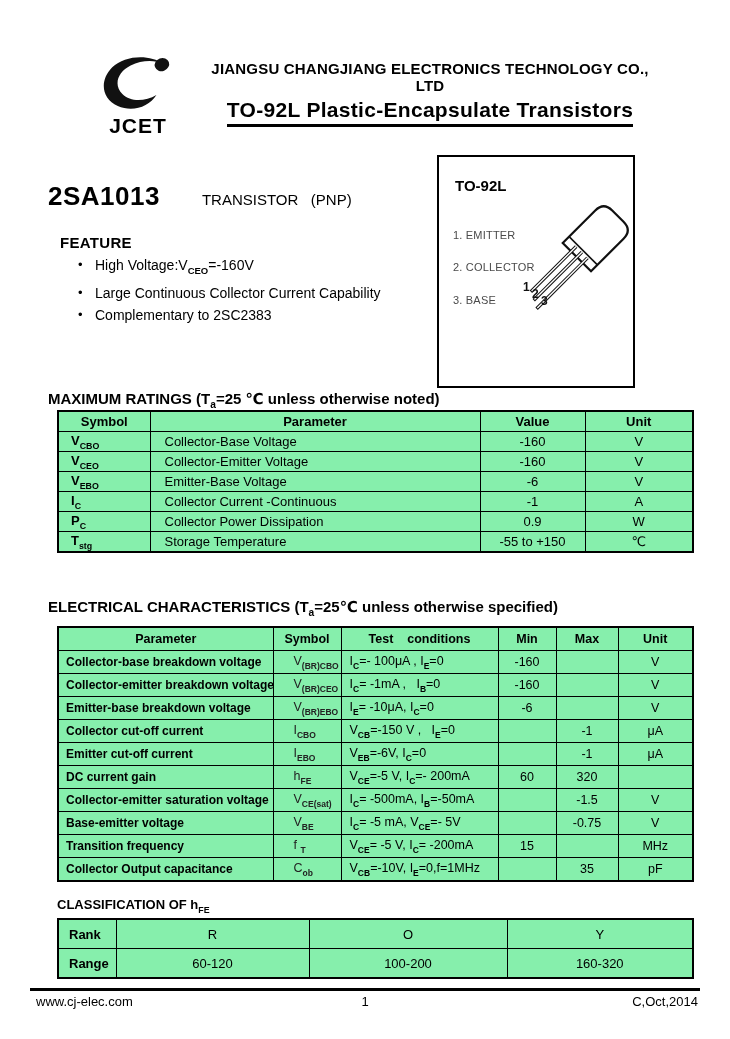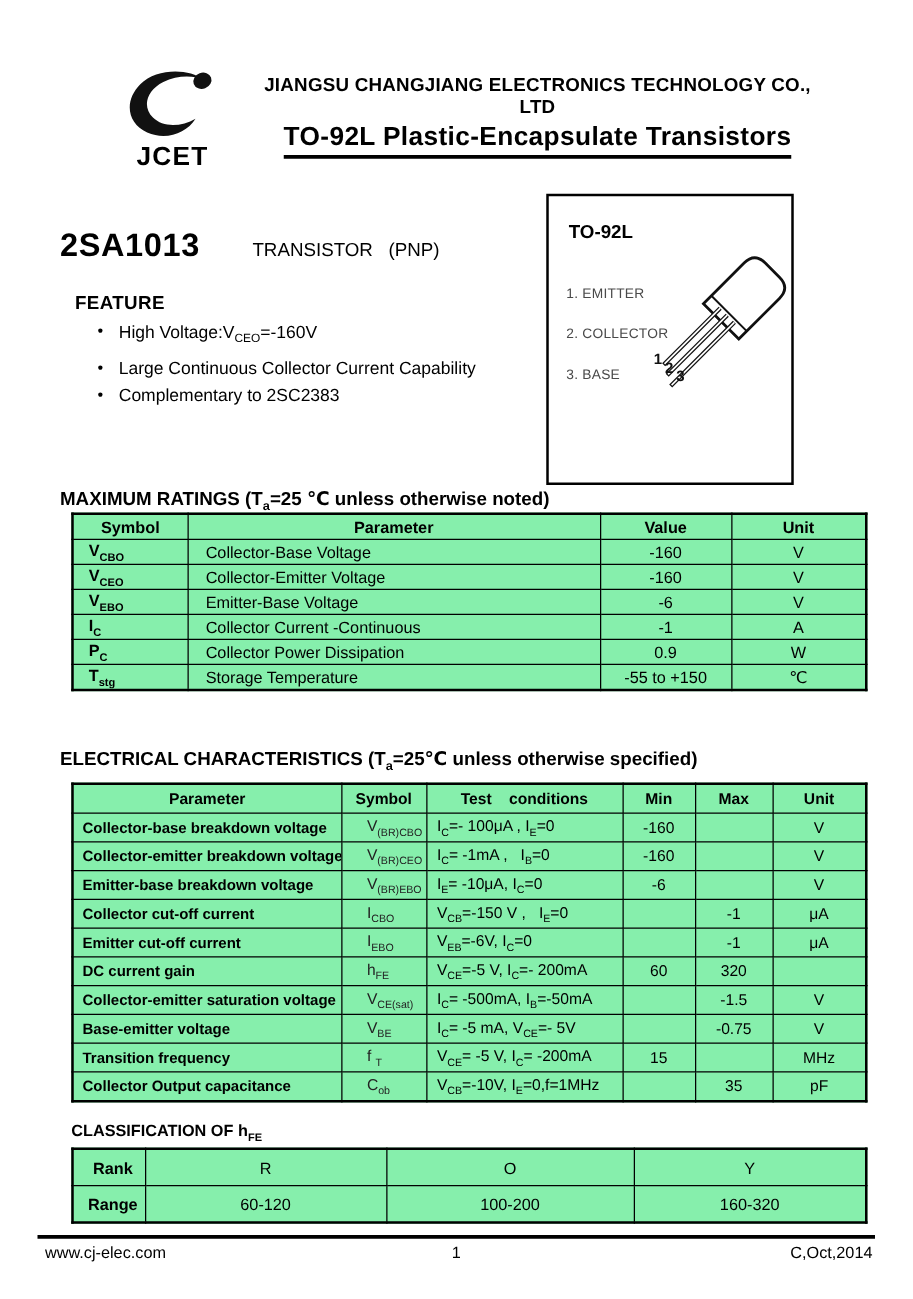--- a/index.html
+++ b/index.html
@@ -1,20 +1,20 @@
 <!DOCTYPE html>
 <html><head>
 <meta charset="utf-8">
 <style>
   html,body{margin:0;padding:0;background:#ffffff;}
   .page{
     position:relative;width:730px;height:1039px;background:#fff;
     font-family:"Liberation Sans","DejaVu Sans",sans-serif;color:#000;overflow:hidden;
   }
-  sub{font-size:.68em;}
+  sub{font-size:.68em;font-weight:bold;}
   
   .logo{position:absolute;left:82px;top:54px;width:112px;text-align:center;}
   .logo svg{display:block;margin:0 auto;}
   .logo-text{font-weight:bold;font-size:21px;letter-spacing:1px;margin-top:2px;}
   .company{position:absolute;left:195px;top:60px;width:470px;text-align:center;
     font-weight:bold;font-size:15px;letter-spacing:.2px;}
   .title-wrap{position:absolute;left:195px;top:98px;width:470px;text-align:center;}
   .title-inner{display:inline-block;font-weight:bold;font-size:21px;letter-spacing:.3px;
     border-bottom:3px solid #000;padding-bottom:2px;}
   
@@ -48,21 +48,21 @@
   .mr .sym{font-weight:bold;padding-left:12px;}
   .mr .par{padding-left:14px;}
   .ctr{text-align:center;}
   .ec{left:57px;top:626px;width:635px;font-size:12.5px;}
   .ec th,.ec td{height:22px;}
   .ec .par{font-weight:bold;font-size:12px;padding-left:7px;}
   .ec .sym{padding-left:20px;color:#222;}
   .ec .cond{padding-left:8px;}
   .cl{left:57px;top:918px;width:635px;font-size:13px;}
   .cl th,.cl td{height:28px;}
-  .cl .lbl{font-weight:bold;text-align:center;padding-left:10px;margin-left:48px;}
+  .cl .lbl{font-weight:bold;text-align:left;padding-left:10px;margin-left:48px;}
   
   .footer-rule{position:absolute;left:30px;top:988px;width:670px;height:3px;background:#000;}
   .footer{position:absolute;left:30px;top:994px;width:670px;font-size:13px;}
   .footer .fl{position:absolute;left:6px;}
   .footer .fc{position:absolute;left:0;width:670px;text-align:center;}
   .footer .fr{position:absolute;right:2px;}
 </style>
 </head>
 <body>
 

